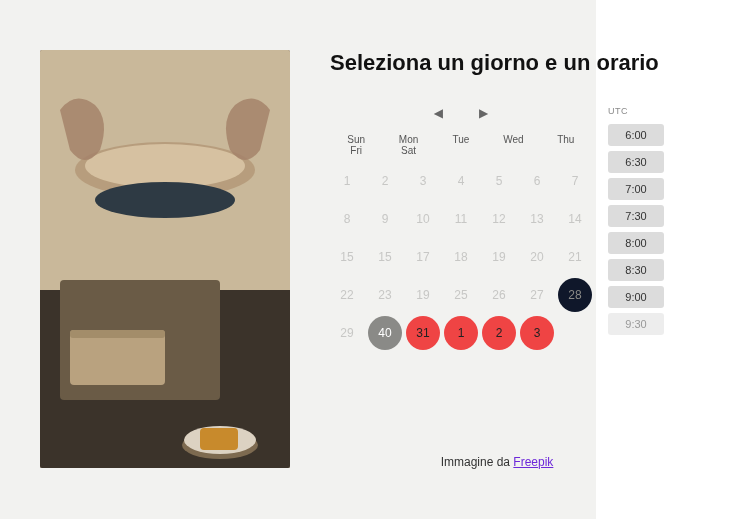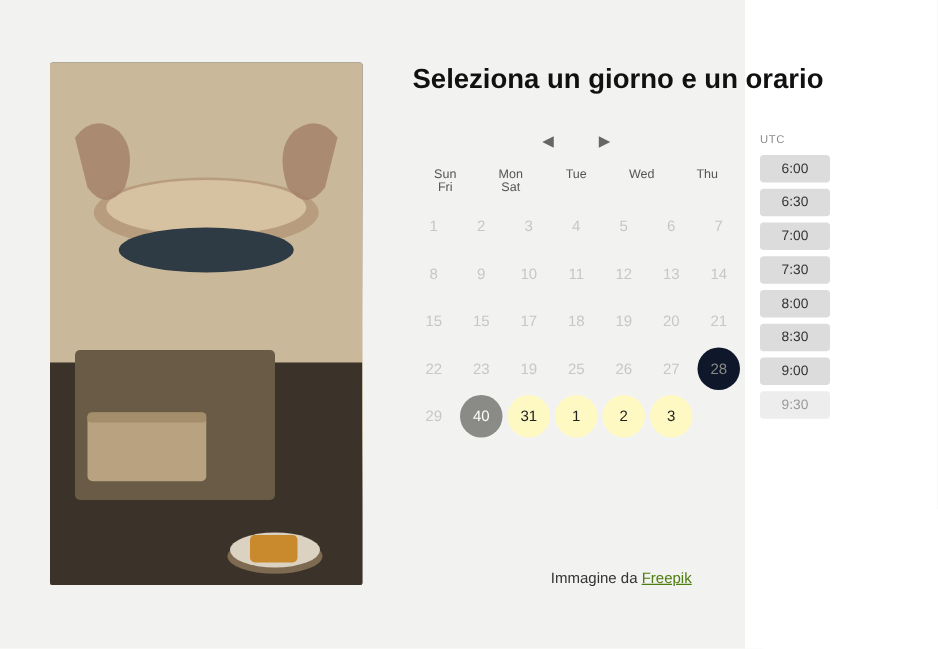--- a/index.html
+++ b/index.html
@@ -92,21 +92,21 @@
   .day.today {
     background: #0f172a;
     color: #8a8a87;
   }
   .day.selected {
     background: #8a8a87;
     color: #fff;
     cursor: pointer;
   }
   .day.avail {
-    background: #fef9c3;
+    background: #ef4444;
     color: #222;
     cursor: pointer;
   }
   .timecol {
     width: 56px;
     flex: 0 0 56px;
   }
   .tz {
     font-size: 9px;
     color: #8a8a8a;
@@ -124,21 +124,21 @@
     margin-bottom: 5px;
     cursor: pointer;
   }
   .slot.fade { opacity: 0.5; }
   .credit {
     font-size: 12px;
     color: #333;
     margin-top: 18px;
     text-align: center;
   }
-  .credit a { color: #4d7c0f; text-decoration: underline; cursor: pointer; }
+  .credit a { color: #6d28d9; text-decoration: underline; cursor: pointer; }
 </style>
 </head>
 <body>
 
 <div class="page">
 
   <div class="photo">
     <svg viewBox="0 0 250 418" preserveAspectRatio="none">
       <rect width="250" height="418" fill="#c9b89a"></rect>
       <rect x="0" y="240" width="250" height="178" fill="#3b332a"></rect>

